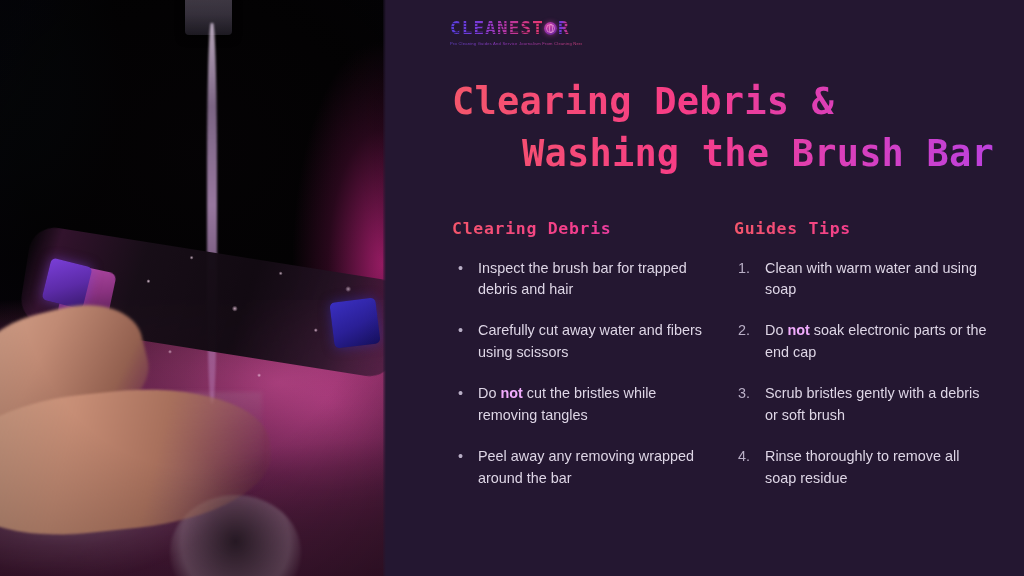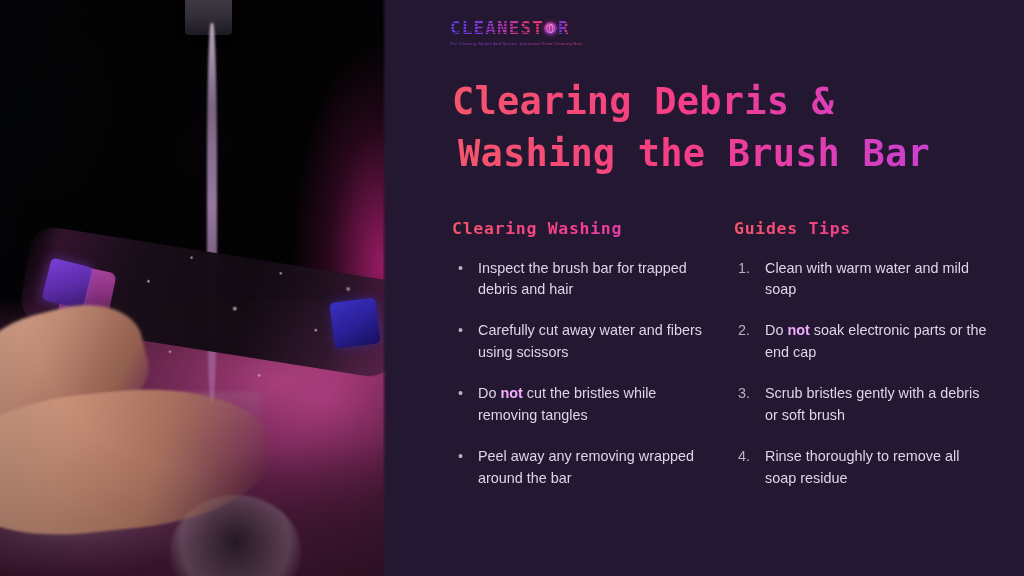--- a/index.html
+++ b/index.html
@@ -203,21 +203,21 @@
     margin-top:30px;
     font-family:"DejaVu Sans Mono", monospace;
     font-size:37px; font-weight:700; line-height:1.42;
     letter-spacing:.2px; white-space:nowrap;
   }
   .headline .ln {
     display:block;
     background:linear-gradient(90deg,#f4566b 0%, #f73d86 42%, #d83fbe 74%, #bd41dd 100%);
     -webkit-background-clip:text; background-clip:text; color:transparent;
   }
-  .headline .ln2 { margin-left:6px; }
+  .headline .ln2 { margin-left:6px;text-align:right; }
 
   
   .columns { display:flex; margin-top:38px; }
   .col-left  { width:262px; margin-right:20px; }
   .col-right { width:260px; }
 
   .col-head {
     font-family:"DejaVu Sans Mono", monospace;
     font-size:16.5px; font-weight:700; letter-spacing:.7px;
     margin-bottom:20px;
@@ -279,21 +279,21 @@
     </div>
 
     <h1 class="headline">
       <span class="ln ln1">Clearing Debris &amp;</span>
       <span class="ln ln2">Washing the Brush Bar</span>
     </h1>
 
     <div class="columns">
 
       <div class="col-left">
-        <div class="col-head">Clearing Washing</div>
+        <div class="col-head">Clearing Debris</div>
         <ul class="items" id="list-0">
             <li class="item">
               <span class="marker">•</span>
               <span class="item-text">Inspect the brush bar for trapped debris and hair</span>
             </li>
             <li class="item">
               <span class="marker">•</span>
               <span class="item-text">Carefully cut away water and fibers using scissors</span>
             </li>
             <li class="item">
@@ -305,21 +305,21 @@
               <span class="item-text">Peel away any removing wrapped around the bar</span>
             </li>
           </ul>
       </div>
 
       <div class="col-right">
         <div class="col-head">Guides Tips</div>
         <ol class="items" id="list-1">
             <li class="item">
               <span class="marker">1.</span>
-              <span class="item-text">Clean with warm water and mild soap</span>
+              <span class="item-text">Clean with warm water and using soap</span>
             </li>
             <li class="item">
               <span class="marker">2.</span>
               <span class="item-text">Do <b>not</b> soak electronic parts or the end cap</span>
             </li>
             <li class="item">
               <span class="marker">3.</span>
               <span class="item-text">Scrub bristles gently with a debris or soft brush</span>
             </li>
             <li class="item">

